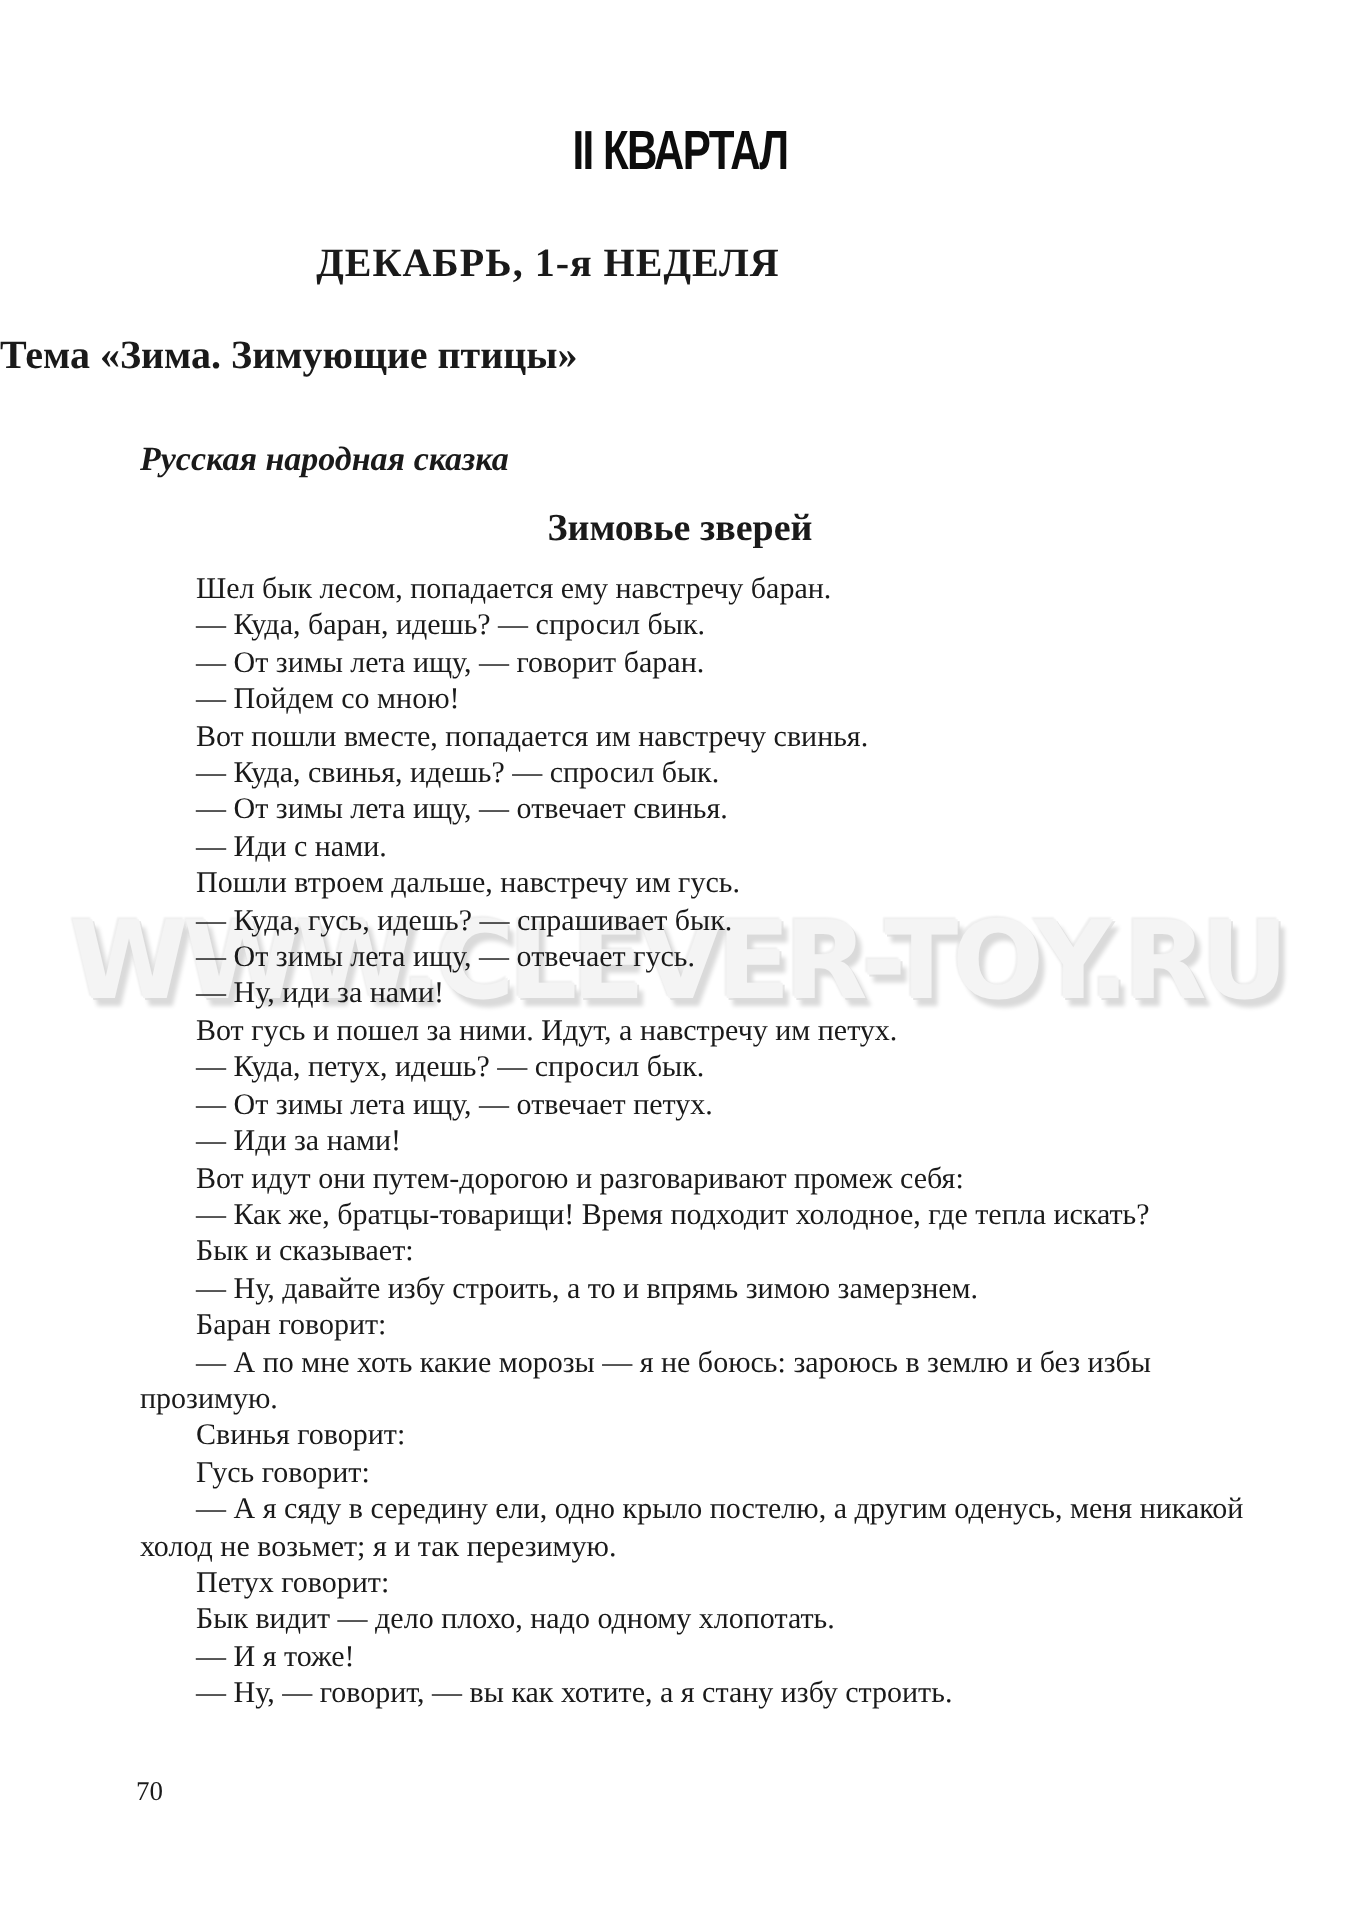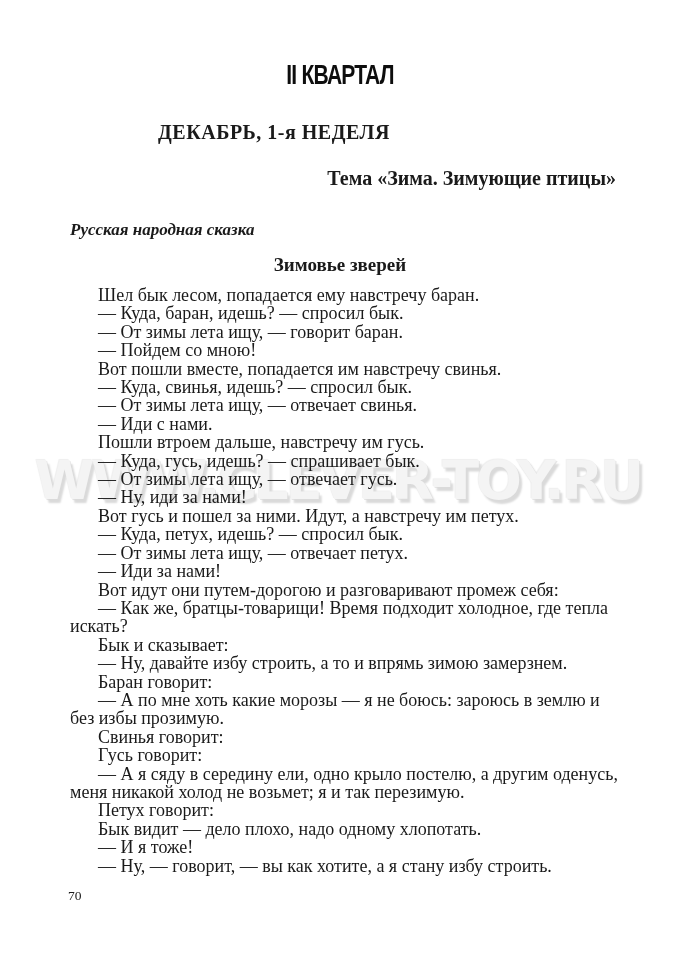--- a/index.html
+++ b/index.html
@@ -41,21 +41,21 @@
     text-align: center;
     font-weight: 700;
     font-size: 20px;
     letter-spacing: 0.5px;
   }
   .theme-title {
     position: absolute;
     top: 167px;
     left: 0;
     width: 616px;
-    text-align: right;
+    text-align: left;
     font-weight: 700;
     font-size: 20px;
   }
   .genre-label {
     position: absolute;
     top: 220px;
     left: 70px;
     font-weight: 700;
     font-style: italic;
     font-size: 17px;
@@ -69,21 +69,21 @@
     font-weight: 700;
     font-size: 19px;
   }
 
   
   .story-body {
     position: absolute;
     top: 286px;
     left: 70px;
     width: 552px;
-    font-size: 18px;
+    font-size: 15px;
     line-height: 18.4px;
     z-index: 2;
   }
   .story-body p {
     margin: 0;
     padding: 0;
     text-indent: 28px;
     text-align: left;
   }
 

